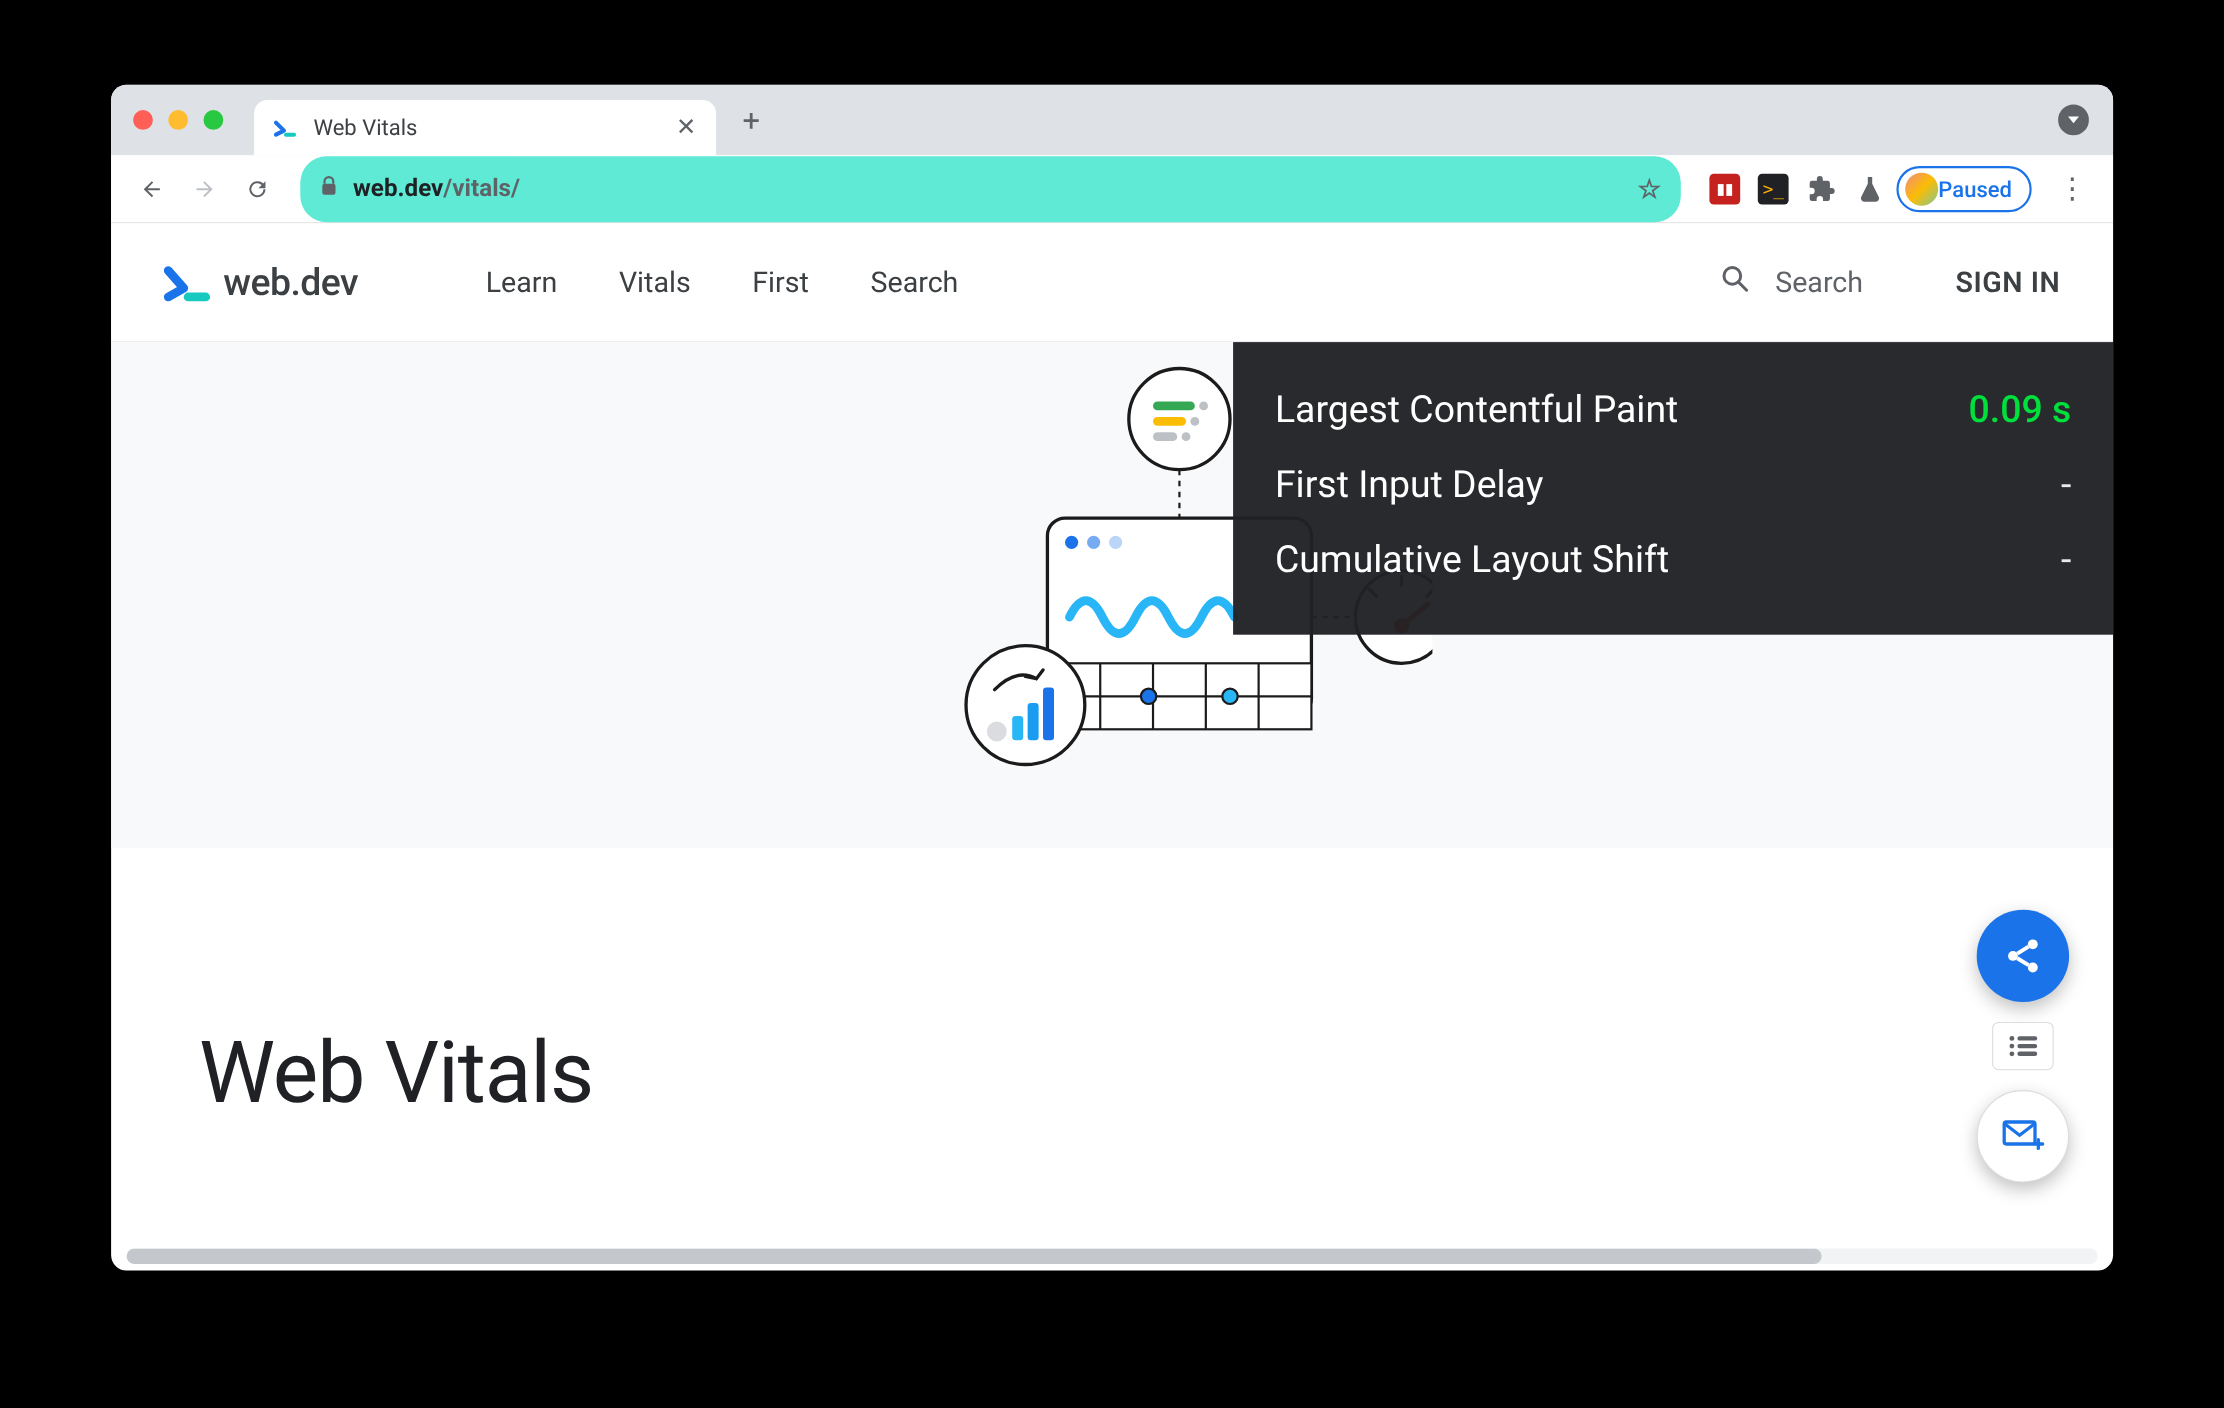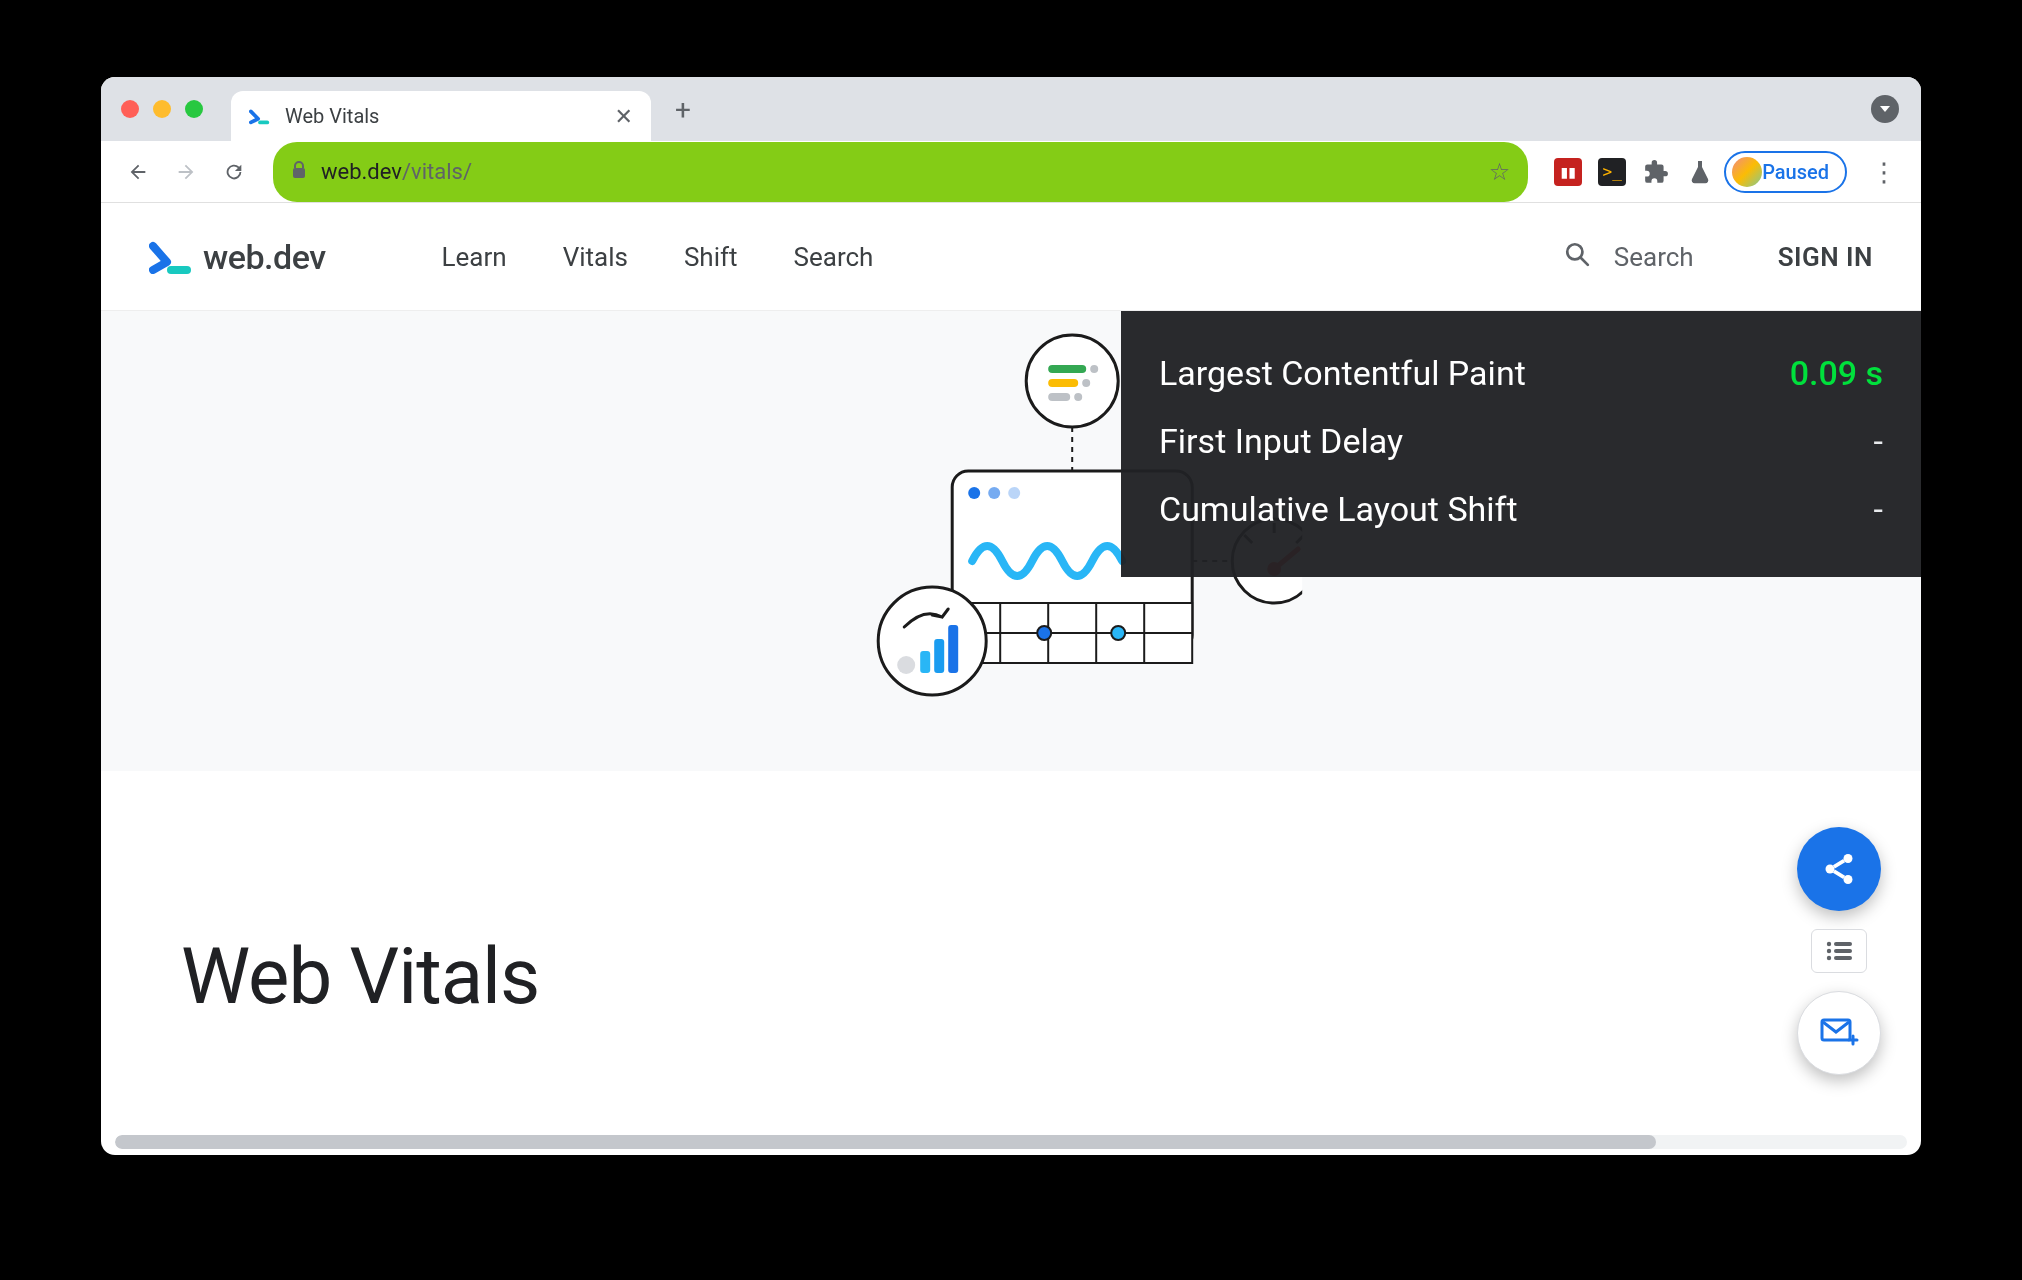--- a/index.html
+++ b/index.html
@@ -18,21 +18,21 @@
 .tab .favicon { width: 22px; height: 22px; display: inline-flex; }
 .tab .close { margin-left: auto; font-size: 22px; color: #5f6368; cursor: pointer; }
 .newtab { width: 40px; height: 40px; display: flex; align-items: center; justify-content: center; font-size: 28px; color: #5f6368; margin-left: 12px; cursor: pointer; border-radius: 50%; }
 .tabstrip .account-dd { position: absolute; right: 22px; top: 18px; width: 28px; height: 28px; border-radius: 50%; background: #5f6368; display:flex; align-items:center; justify-content:center; }
 .tabstrip .account-dd::after { content:""; border-left:5px solid transparent; border-right:5px solid transparent; border-top:6px solid #fff; }
 
 
 .toolbar { height: 62px; background: #fff; display: flex; align-items: center; padding: 0 18px; gap: 10px; border-bottom: 1px solid #e0e0e0; }
 .tbtn { width: 38px; height: 38px; display: flex; align-items: center; justify-content: center; color: #5f6368; font-size: 22px; border-radius: 50%; cursor: pointer; }
 .tbtn.disabled { color: #bdc1c6; }
-.omnibox { flex: 1; background: #84cc16; border-radius: 24px; height: 60px; display: flex; align-items: center; padding: 0 18px; gap: 14px; color: #5f6368; font-size: 22px; margin: 0 10px; }
+.omnibox { flex: 1; background: #5eead4; border-radius: 24px; height: 60px; display: flex; align-items: center; padding: 0 18px; gap: 14px; color: #5f6368; font-size: 22px; margin: 0 10px; font-weight: bold; }
 .omnibox .lock { font-size: 18px; }
 .omnibox .url { color: #202124; }
 .omnibox .url .path { color: #5f6368; }
 .omnibox .star { margin-left: auto; font-size: 24px; color: #5f6368; }
 .ext-icons { display: flex; align-items: center; gap: 16px; margin-left: 6px; }
 .ext { width: 28px; height: 28px; display:flex; align-items:center; justify-content:center; border-radius:4px; }
 .ext.red { background:#c5221f; color:#fff; font-size:14px; }
 .ext.dark { background:#202124; color:#ffb300; font-size:16px; font-family: monospace; }
 .profile-chip { display: flex; align-items: center; border: 2px solid #1a73e8; border-radius: 22px; padding: 4px 16px 4px 6px; color: #1a73e8; font-size: 20px; font-weight: 500; }
 .profile-chip .avatar { width: 30px; height: 30px; border-radius: 50%; background: linear-gradient(135deg,#f28b82,#fbbc04,#81c995); }
@@ -151,21 +151,21 @@
         <div class="logo">
           <svg viewBox="0 0 44 34">
               <path d="M4 6 L18 22 L4 30" stroke="#1a73e8" stroke-width="8" fill="none" stroke-linecap="round" stroke-linejoin="round"></path>
               <rect x="18" y="26" width="24" height="8" rx="4" fill="#18c9c0"></rect>
             </svg>
           <span>web.dev</span>
         </div>
         <nav class="nav">
           <a>Learn</a>
           <a>Vitals</a>
-          <a>Shift</a>
+          <a>First</a>
           <a>Search</a>
         </nav>
         <div class="search-area">
           <span>
             <svg width="26" height="26" viewBox="0 0 24 24">
                 <circle cx="10" cy="10" r="7" stroke="#5f6368" stroke-width="2.5" fill="none"></circle>
                 <line x1="15" y1="15" x2="22" y2="22" stroke="#5f6368" stroke-width="2.5" stroke-linecap="round"></line>
               </svg>
           </span>
           <span>Search</span>

